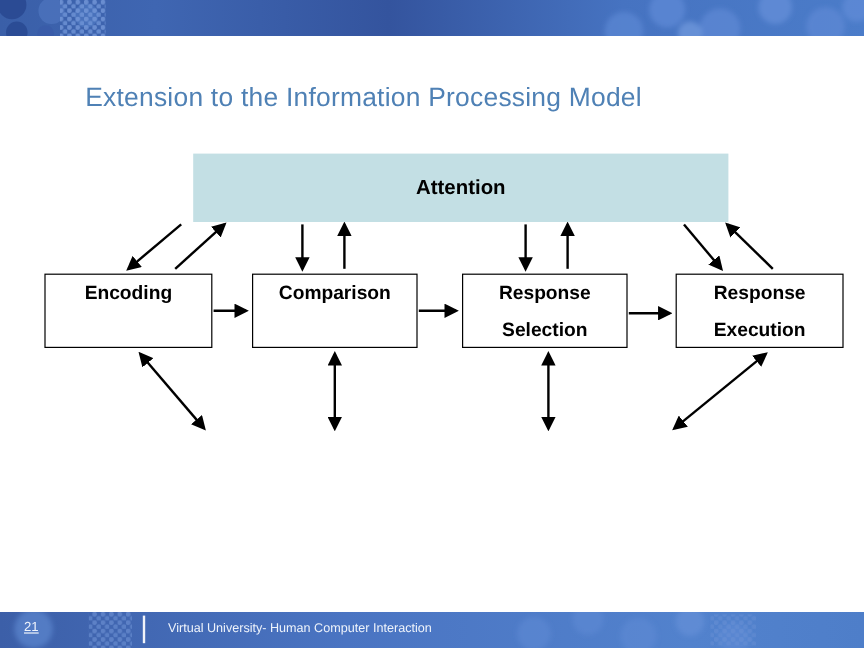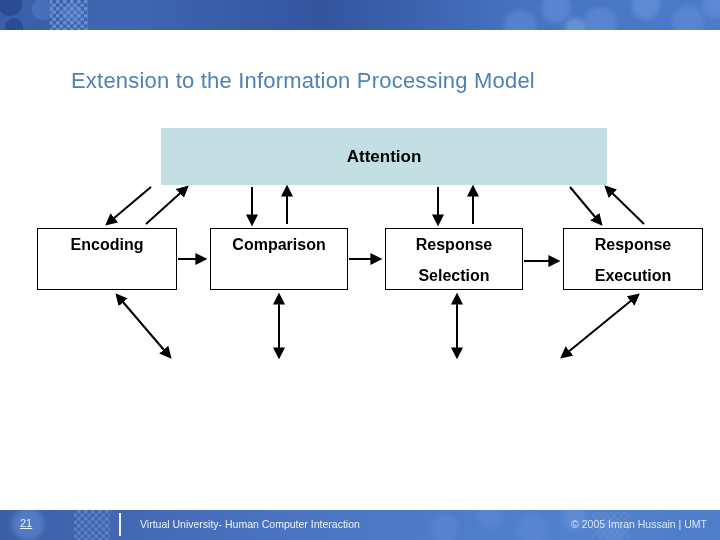--- a/index.html
+++ b/index.html
@@ -157,16 +157,15 @@
         <circle cx="532" cy="20" r="15" fill="#5f8ad6" opacity="0.55"></circle>
         <circle cx="575" cy="8" r="12" fill="#6c94dc" opacity="0.5"></circle>
         <circle cx="612" cy="22" r="13" fill="#5f8ad6" opacity="0.55"></circle>
       </g>
       <rect x="74" y="0" width="36" height="30" fill="url(#dots)" opacity="0.55"></rect>
       <rect x="592" y="2" width="38" height="26" fill="url(#dots)" opacity="0.35"></rect>
     </svg>
     <span class="footer-text page-num">21</span>
     <span class="footer-sep"></span>
     <span class="footer-text footer-course">Virtual University- Human Computer Interaction</span>
-    <span class="footer-text footer-copy">© 2005 Imran Hussain | UMT</span>
   </div>
 
 </div>
 
 </body></html>

